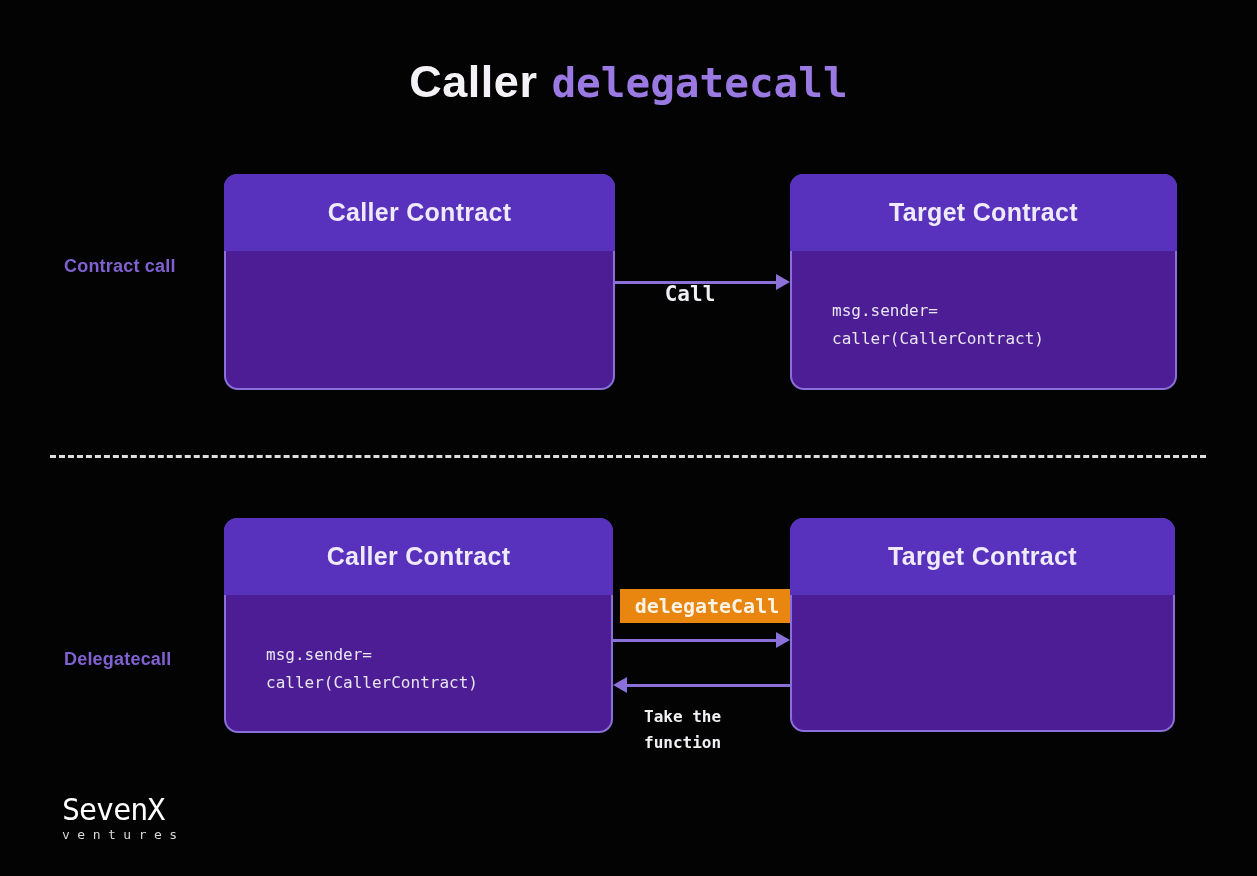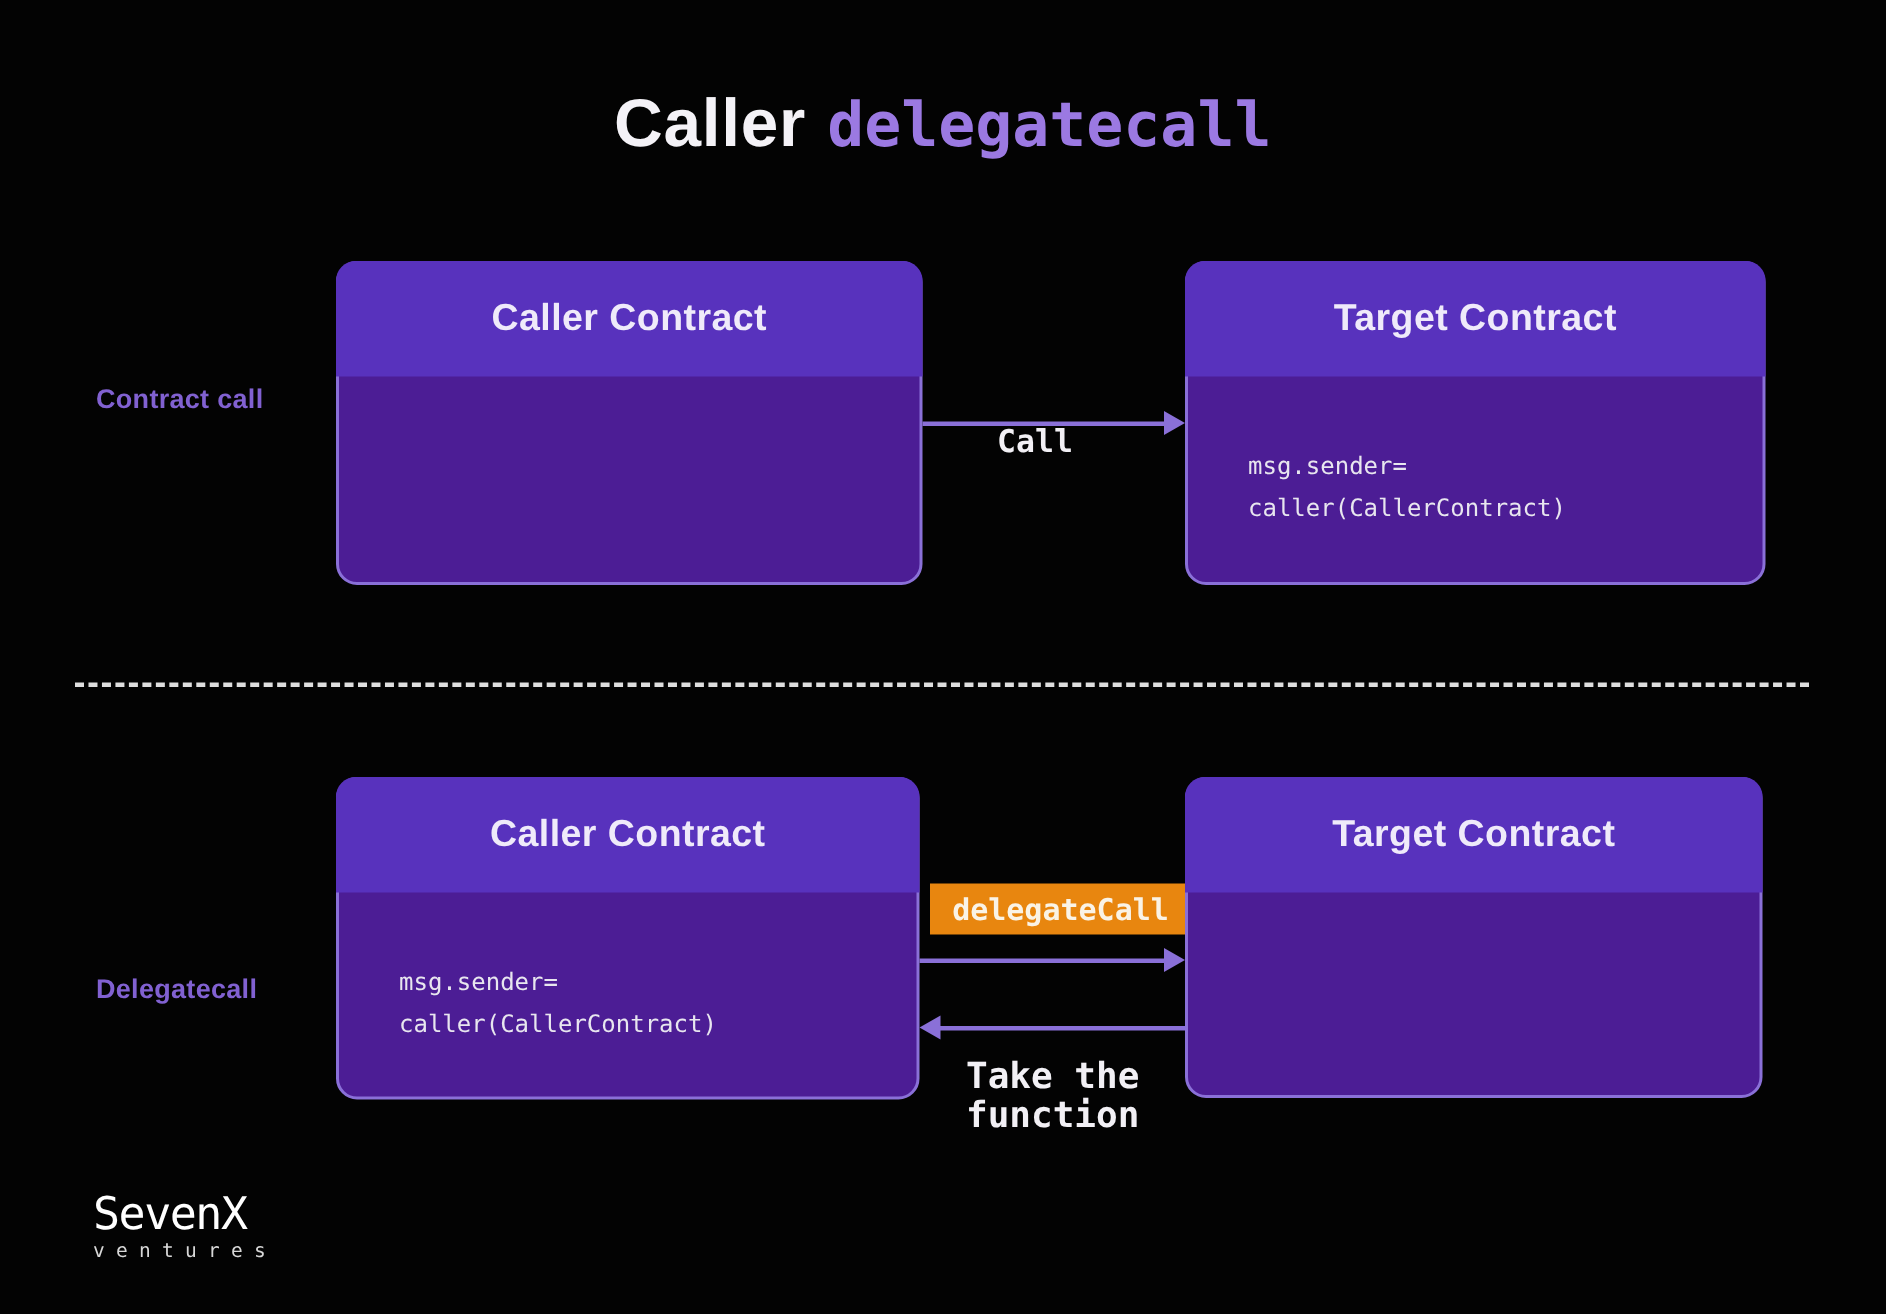--- a/index.html
+++ b/index.html
@@ -81,21 +81,21 @@
   .badge{
     position:absolute;
     background:#e8860f;
     display:flex;align-items:center;justify-content:center;
     font-family:"DejaVu Sans Mono", monospace;
     font-weight:700;font-size:20px;color:#faf3e6;
   }
   .return-label{
     position:absolute;
     font-family:"DejaVu Sans Mono", monospace;
-    font-weight:700;font-size:24px;line-height:26px;color:#f2f0f5;
+    font-weight:700;font-size:16px;line-height:26px;color:#f2f0f5;
     white-space:pre-line;
   }
   
   .divider{
     position:absolute;left:50px;top:455px;width:1156px;
     border-top:3px dashed #dedede;
   }
   
   .logo{position:absolute;left:62px;top:794px;color:#fff;}
   .logo-name{

